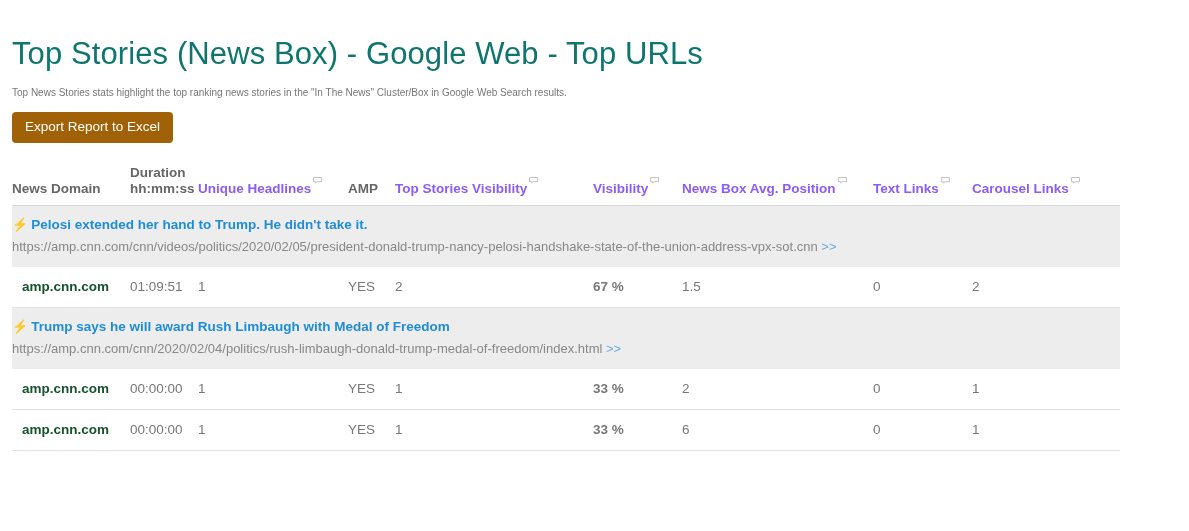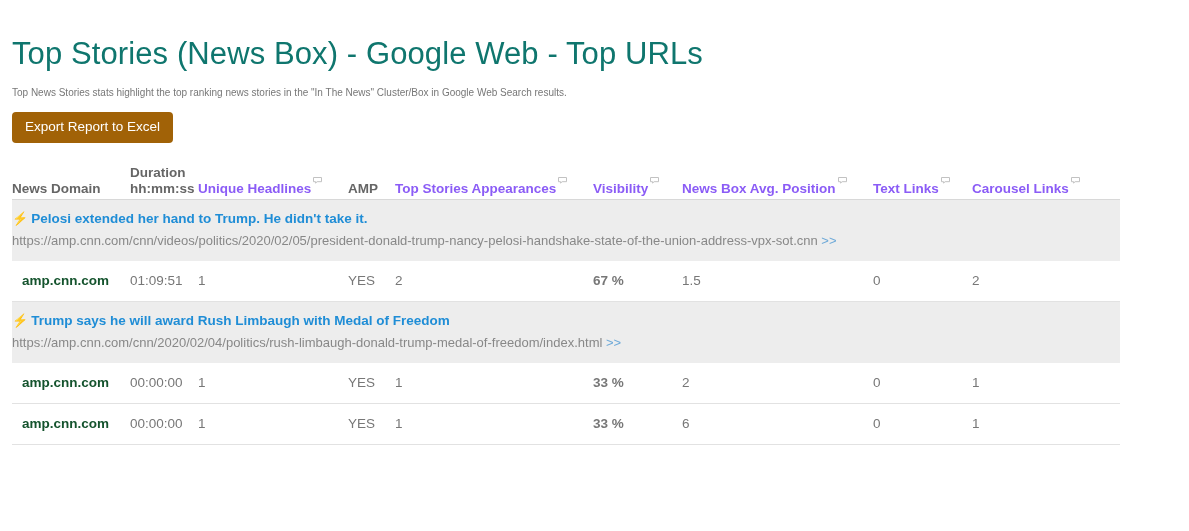--- a/index.html
+++ b/index.html
@@ -57,21 +57,21 @@
     margin-top: 22px;
     table-layout: fixed;
     font-size: 13.5px;
   }
 
   .report-table th {
     text-align: left;
     vertical-align: bottom;
     font-size: 13.5px;
     font-weight: bold;
-    padding: 0 6px 3px 0;
+    padding: 0 6px 9px 0;
     border-bottom: 1px solid #d8d8d8;
     line-height: 1.18;
     white-space: nowrap;
   }
   th.plain { color: #666666; }
   th .hlink {
     color: #8b5cf6;
     cursor: pointer;
   }
   th .tip {
@@ -182,21 +182,21 @@
         </th>
         <th>
           <span class="hlink">Unique Headlines</span><span class="tip"><svg width="9" height="8" viewBox="0 0 9 8">
                 <path d="M0.5 0.5h8v4.2h-4.4l-1.5 1.4v-1.4h-2.1z" fill="none" stroke="#c2c2c2" stroke-width="1"></path>
               </svg></span>
         </th>
         <th class="plain">
           <span>AMP</span>
         </th>
         <th>
-          <span class="hlink">Top Stories Appearances</span><span class="tip"><svg width="9" height="8" viewBox="0 0 9 8">
+          <span class="hlink">Top Stories Visibility</span><span class="tip"><svg width="9" height="8" viewBox="0 0 9 8">
                 <path d="M0.5 0.5h8v4.2h-4.4l-1.5 1.4v-1.4h-2.1z" fill="none" stroke="#c2c2c2" stroke-width="1"></path>
               </svg></span>
         </th>
         <th>
           <span class="hlink">Visibility</span><span class="tip"><svg width="9" height="8" viewBox="0 0 9 8">
                 <path d="M0.5 0.5h8v4.2h-4.4l-1.5 1.4v-1.4h-2.1z" fill="none" stroke="#c2c2c2" stroke-width="1"></path>
               </svg></span>
         </th>
         <th>
           <span class="hlink">News Box Avg. Position</span><span class="tip"><svg width="9" height="8" viewBox="0 0 9 8">

